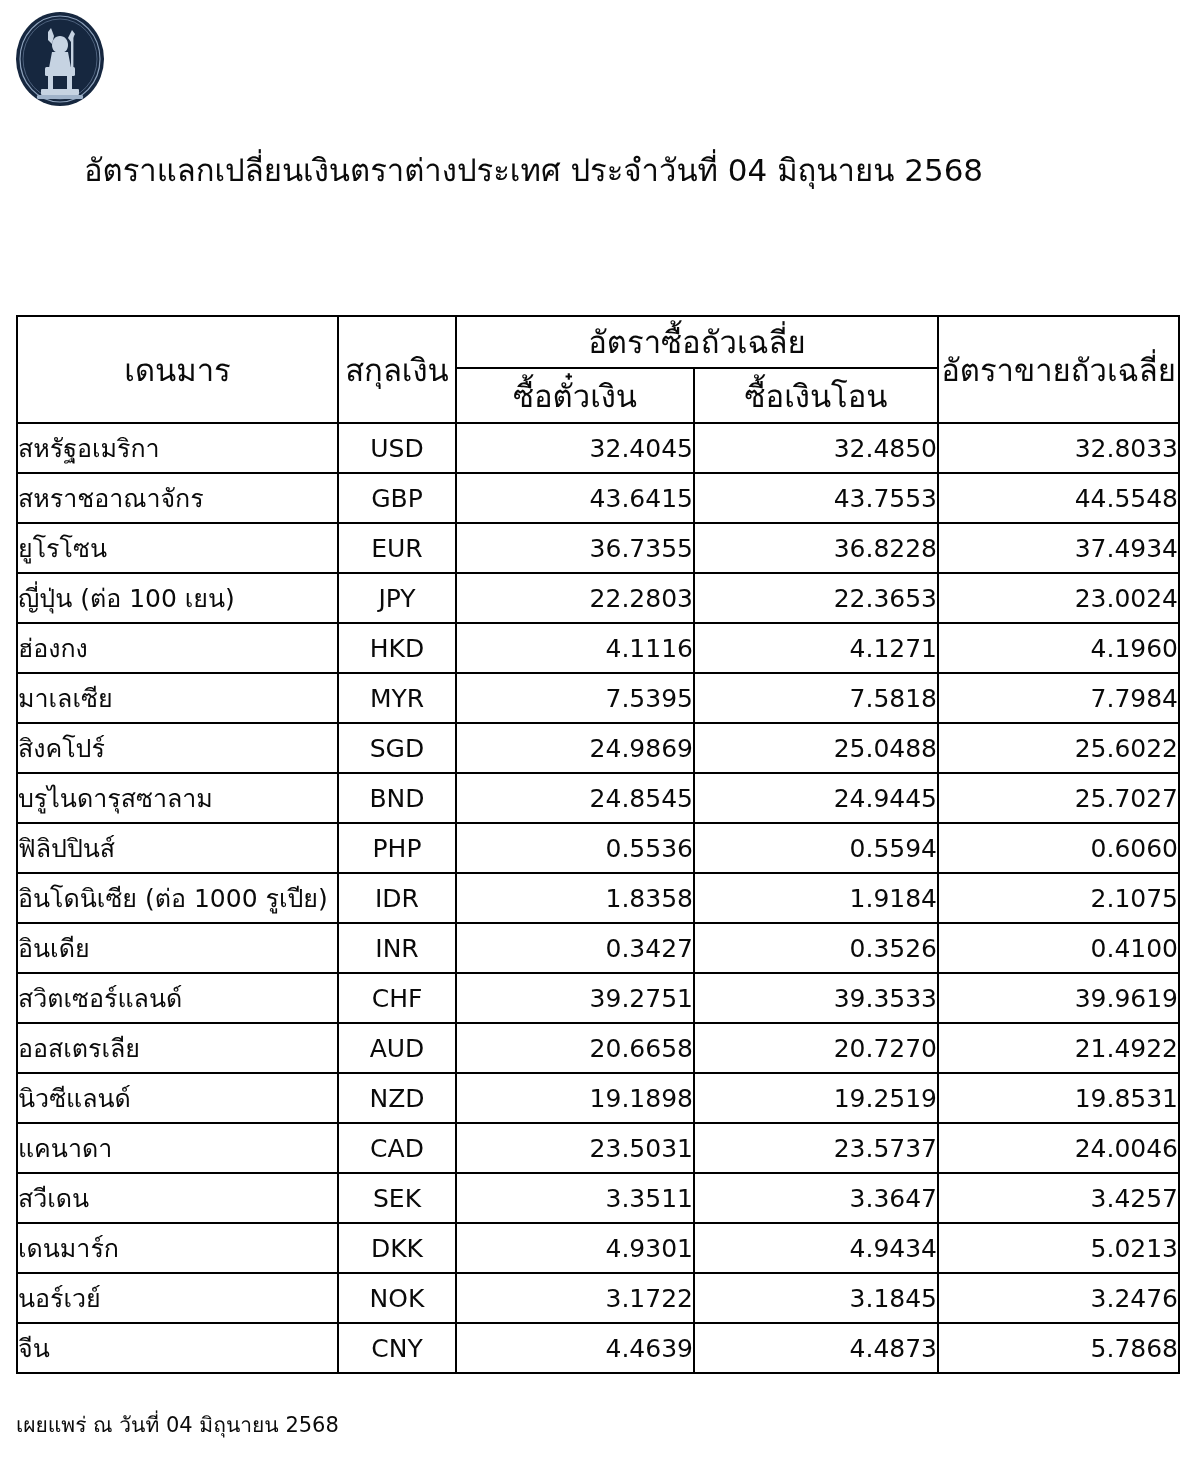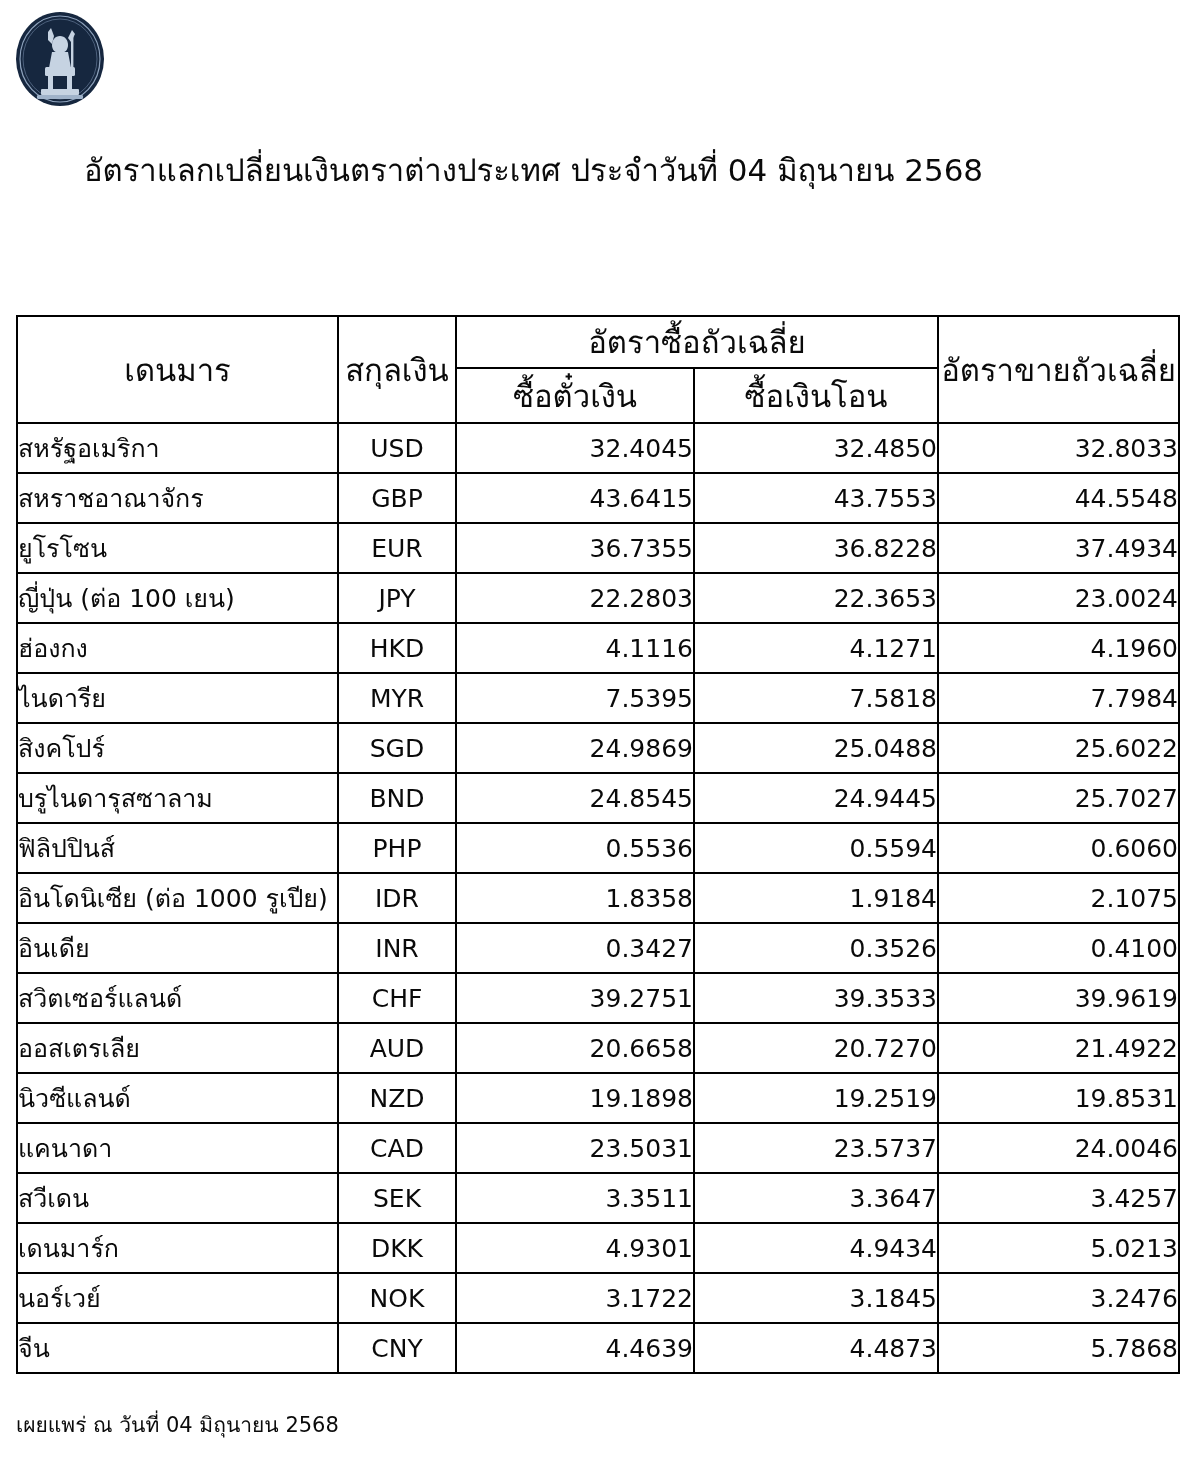--- a/index.html
+++ b/index.html
@@ -213,21 +213,21 @@
         <td class="num">23.0024</td>
       </tr>
       <tr>
         <td class="country">ฮ่องกง</td>
         <td class="code">HKD</td>
         <td class="num">4.1116</td>
         <td class="num">4.1271</td>
         <td class="num">4.1960</td>
       </tr>
       <tr>
-        <td class="country">ไนดารีย</td>
+        <td class="country">มาเลเซีย</td>
         <td class="code">MYR</td>
         <td class="num">7.5395</td>
         <td class="num">7.5818</td>
         <td class="num">7.7984</td>
       </tr>
       <tr>
         <td class="country">สิงคโปร์</td>
         <td class="code">SGD</td>
         <td class="num">24.9869</td>
         <td class="num">25.0488</td>

